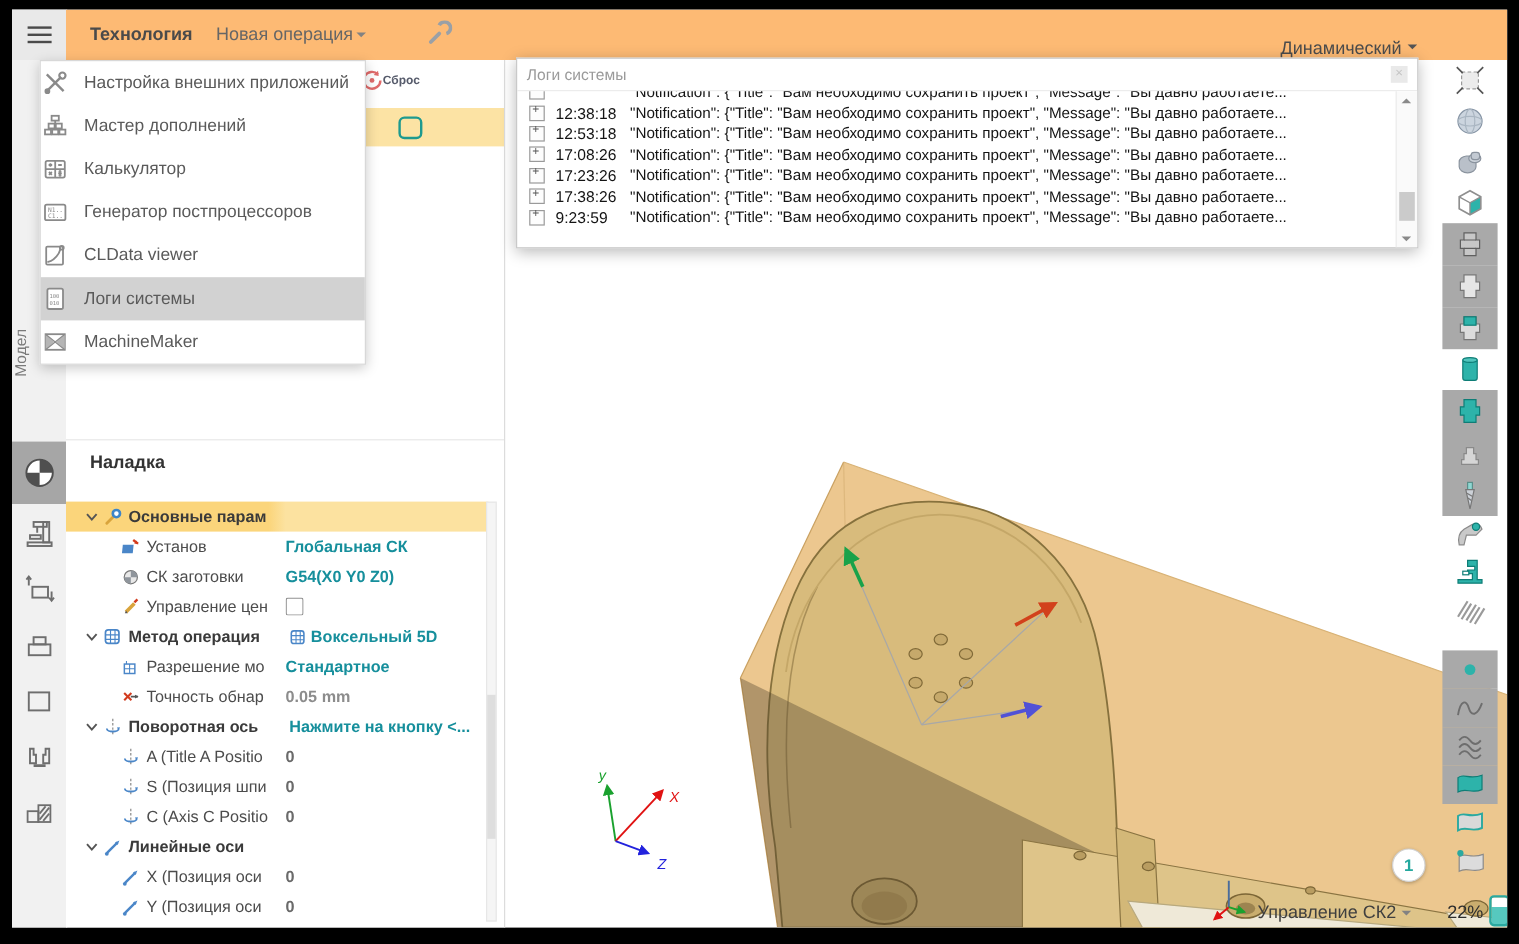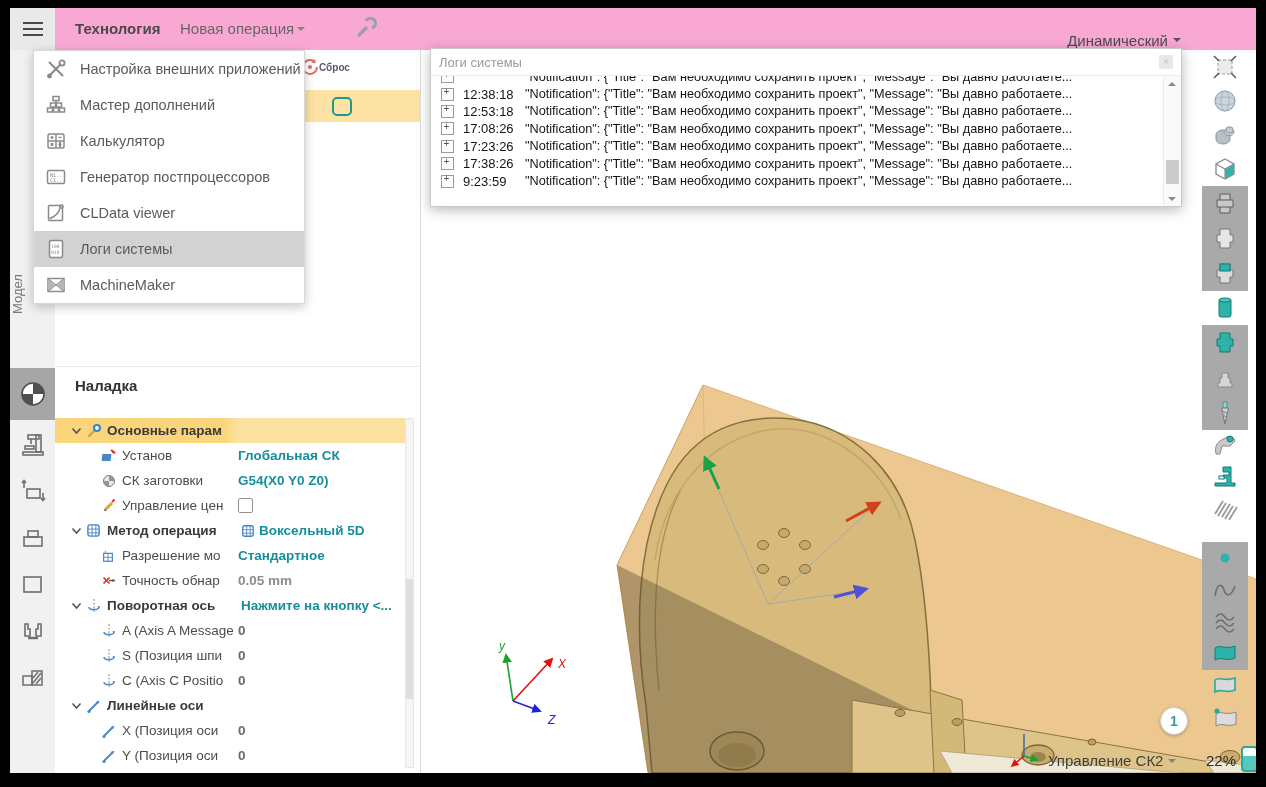--- a/index.html
+++ b/index.html
@@ -12,33 +12,33 @@
   .hamburger{position:absolute;left:0;top:0;width:45px;height:42px;background:#e9e9e9;display:flex;align-items:center;justify-content:center;cursor:pointer;}
   .hamburger .bars{width:20px;}
   .hamburger .bars div{height:2.4px;background:#4a4a4a;margin:3.4px 0;}
   .vlabel{position:absolute;left:0;top:252px;width:45px;text-align:center;color:#7a7a7a;font-size:13px;
           writing-mode:vertical-rl;transform:rotate(180deg);height:68px;}
   .ltabs{position:absolute;left:0;top:360px;width:45px;display:flex;flex-direction:column;align-items:center;}
   .ltab{width:45px;height:47px;display:flex;align-items:center;justify-content:center;}
   .ltab.sel{background:#a6a6a6;height:52px;}
 
   
-  .topbar{position:absolute;left:45px;top:0;width:1201px;height:42px;background:#f9a8d4;}
+  .topbar{position:absolute;left:45px;top:0;width:1201px;height:42px;background:#fdba74;}
   .tb-tab{position:absolute;left:20px;top:12px;font-size:15px;font-weight:bold;color:#4a4a4a;}
   .tb-newop{position:absolute;left:125px;top:12px;font-size:15px;color:#666;}
   .caret{display:inline-block;width:0;height:0;border:4.5px solid transparent;border-top-color:#828282;vertical-align:middle;}
   .tb-caret{position:absolute;left:242px;top:19px;}
   .tb-wrench{position:absolute;left:300px;top:9px;}
   .tb-view{position:absolute;right:75px;top:24px;font-size:15px;color:#4c4c4c;cursor:pointer;}
   .tb-view .caret{margin-left:5px;border-top-color:#555;}
 
   
   .menu{position:absolute;left:23px;top:42px;width:270px;background:#fff;border:1px solid #d8d8d8;
         box-shadow:0 3px 10px rgba(0,0,0,.22);z-index:40;}
-  .mi{height:36px;display:flex;align-items:center;padding-left:10px;cursor:pointer;font-size:14.5px;color:#5a5a5a;}
+  .mi{height:36px;display:flex;align-items:center;padding-left:0;cursor:pointer;font-size:14.5px;color:#5a5a5a;}
   .mi.hl{background:#d2d2d2;}
   .mi .ic{width:24px;height:24px;margin-right:12px;flex:0 0 auto;display:flex;align-items:center;justify-content:center;}
 
   
   .mid{position:absolute;left:45px;top:42px;width:365px;height:723px;background:#fff;border-right:1px solid #dcdcdc;}
   .reset{position:absolute;left:246px;top:8px;display:flex;align-items:center;cursor:pointer;}
   .reset span{font-size:10px;font-weight:bold;color:#565b6b;}
   .yellow-row{position:absolute;left:0;top:40px;width:365px;height:32px;
               background:linear-gradient(to right,#fbd67e 0%,#fbd67e 48%,#fce3a4 52%,#fce3a4 100%);cursor:pointer;}
   .teal-sq{position:absolute;left:277px;top:7px;width:16px;height:15px;border:2px solid #1d9a8f;border-radius:5px;}
@@ -414,21 +414,21 @@
       <div class="trow">
         <span class="chev"></span>
             <span class="ind"></span>
         <span class="ticon">
               <svg width="16" height="16" viewBox="0 0 16 16">
                 <line x1="8" y1="1" x2="8" y2="15" stroke="#888" stroke-dasharray="2 1.6"></line>
                 <path d="M3,9 a5,2.6 0 1 0 10,0" fill="none" stroke="#4a86c8" stroke-width="1.5"></path>
                 <polygon points="14,8 11.4,8.2 12.8,10.4" fill="#4a86c8"></polygon>
               </svg>
             </span>
-        <span class="lab" style="width:116px">A (Axis A Message</span>
+        <span class="lab" style="width:116px">A (Title A Positio</span>
         <span class="val num">0</span>
       </div>
 
       <div class="trow">
         <span class="chev"></span>
             <span class="ind"></span>
         <span class="ticon">
               <svg width="16" height="16" viewBox="0 0 16 16">
                 <line x1="8" y1="1" x2="8" y2="15" stroke="#888" stroke-dasharray="2 1.6"></line>
                 <path d="M3,9 a5,2.6 0 1 0 10,0" fill="none" stroke="#4a86c8" stroke-width="1.5"></path>

